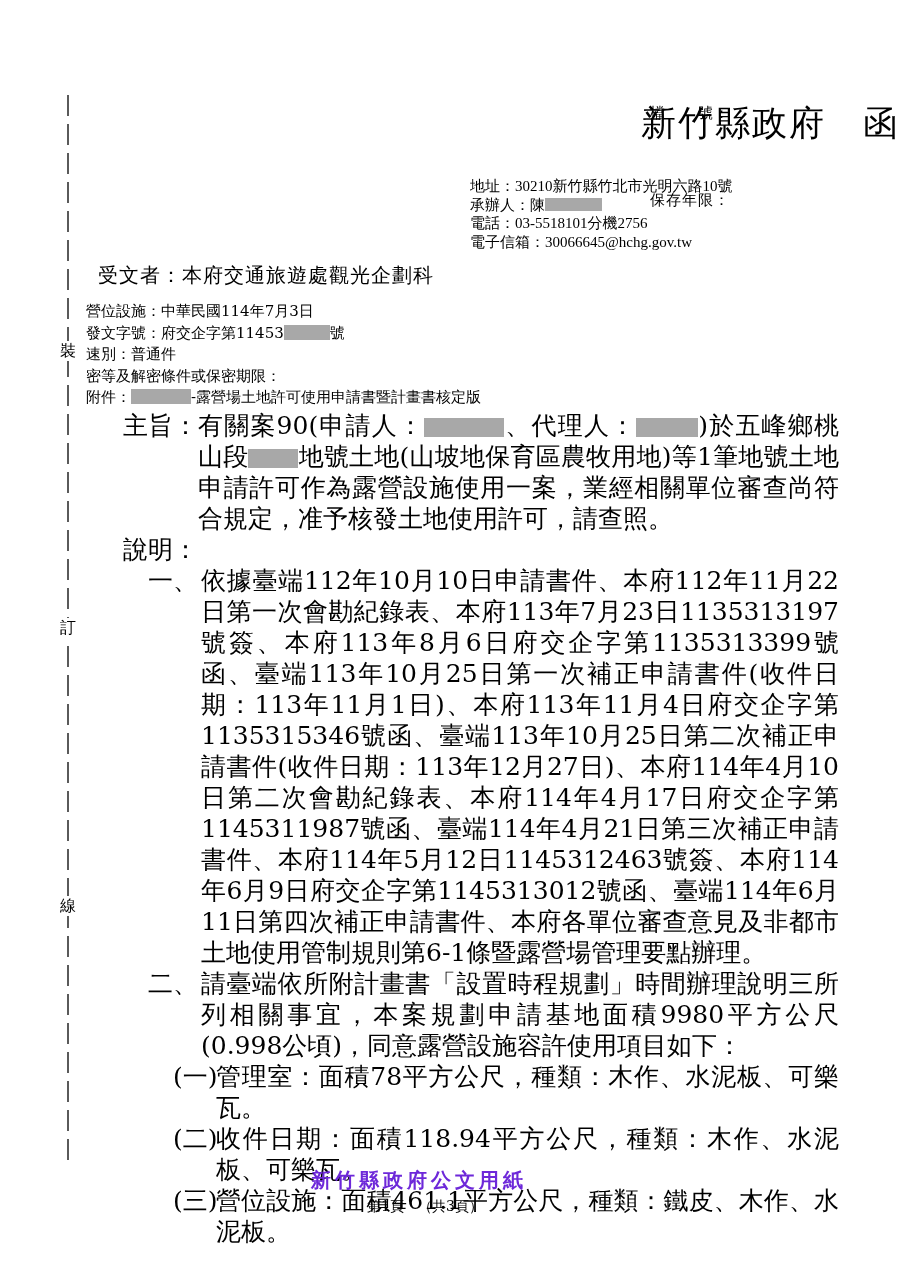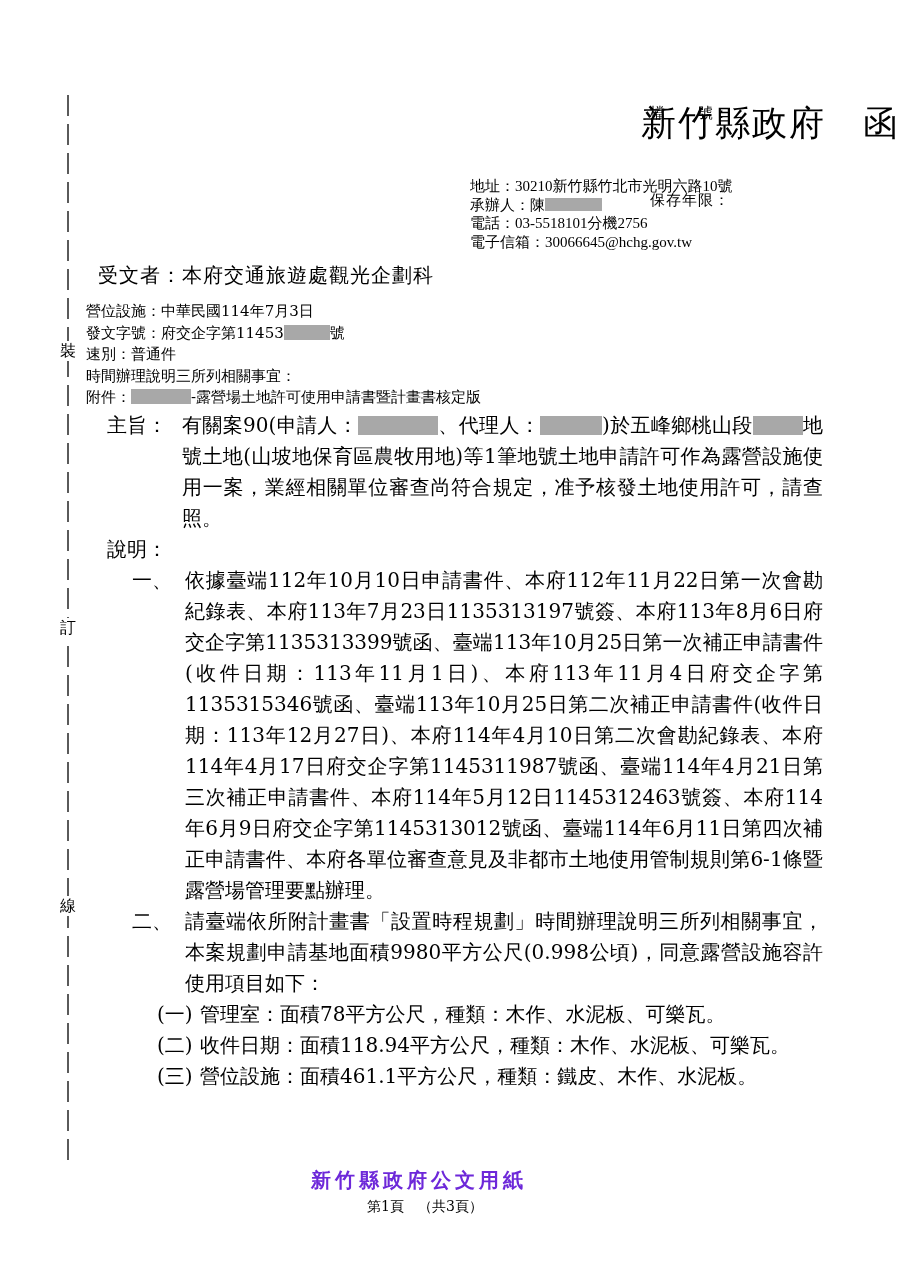--- a/index.html
+++ b/index.html
@@ -69,23 +69,23 @@
 
   .meta {
     position: absolute;
     left: 86px; top: 301px;
     font-size: 15px;
     line-height: 21.5px;
   }
 
   .body {
     position: absolute;
-    left: 107px; top: 410px;
+    left: 123px; top: 410px;
     width: 716px;
-    font-size: 20px;
+    font-size: 25px;
     line-height: 31px;
   }
   .row { display: flex; align-items: flex-start; }
   .row .lbl { flex: 0 0 auto; white-space: nowrap; }
   .row .txt { flex: 1 1 auto; text-align: justify; }
   .subject-row .lbl { width: 75px; }
   .item-row { margin-left: 25px; }
   .item-row .lbl { width: 53px; }
   .subitem-row { margin-left: 50px; }
   .subitem-row .lbl { width: 43px; }
@@ -145,21 +145,21 @@
     <div>電話：03-5518101分機2756</div>
     <div>電子信箱：30066645@hchg.gov.tw</div>
   </div>
 
   <div class="recipient">受文者：本府交通旅遊處觀光企劃科</div>
 
   <div class="meta">
     <div>營位設施：中華民國114年7月3日</div>
     <div><span>發文字號：府交企字第11453</span><span class="redact small docno"></span><span>號</span></div>
     <div>速別：普通件</div>
-    <div>時間辦理說明三所列相關事宜：</div>
+    <div>密等及解密條件或保密期限：</div>
     <div><span>附件：</span><span class="redact small attach"></span><span>-露營場土地許可使用申請書暨計畫書核定版</span></div>
   </div>
 
   <div class="body">
 
     <div class="row subject-row">
       <span class="lbl">主旨：</span>
       <span class="txt"><span>有關案90(申請人：</span><span class="redact big"></span><span>、代理人：</span><span class="redact big2"></span><span>)於五峰鄉桃山段</span><span class="redact big3"></span><span>地號土地(山坡地保育區農牧用地)等1筆地號土地申請許可作為露營設施使用一案，業經相關單位審查尚符合規定，准予核發土地使用許可，請查照。</span></span>
     </div>
 

